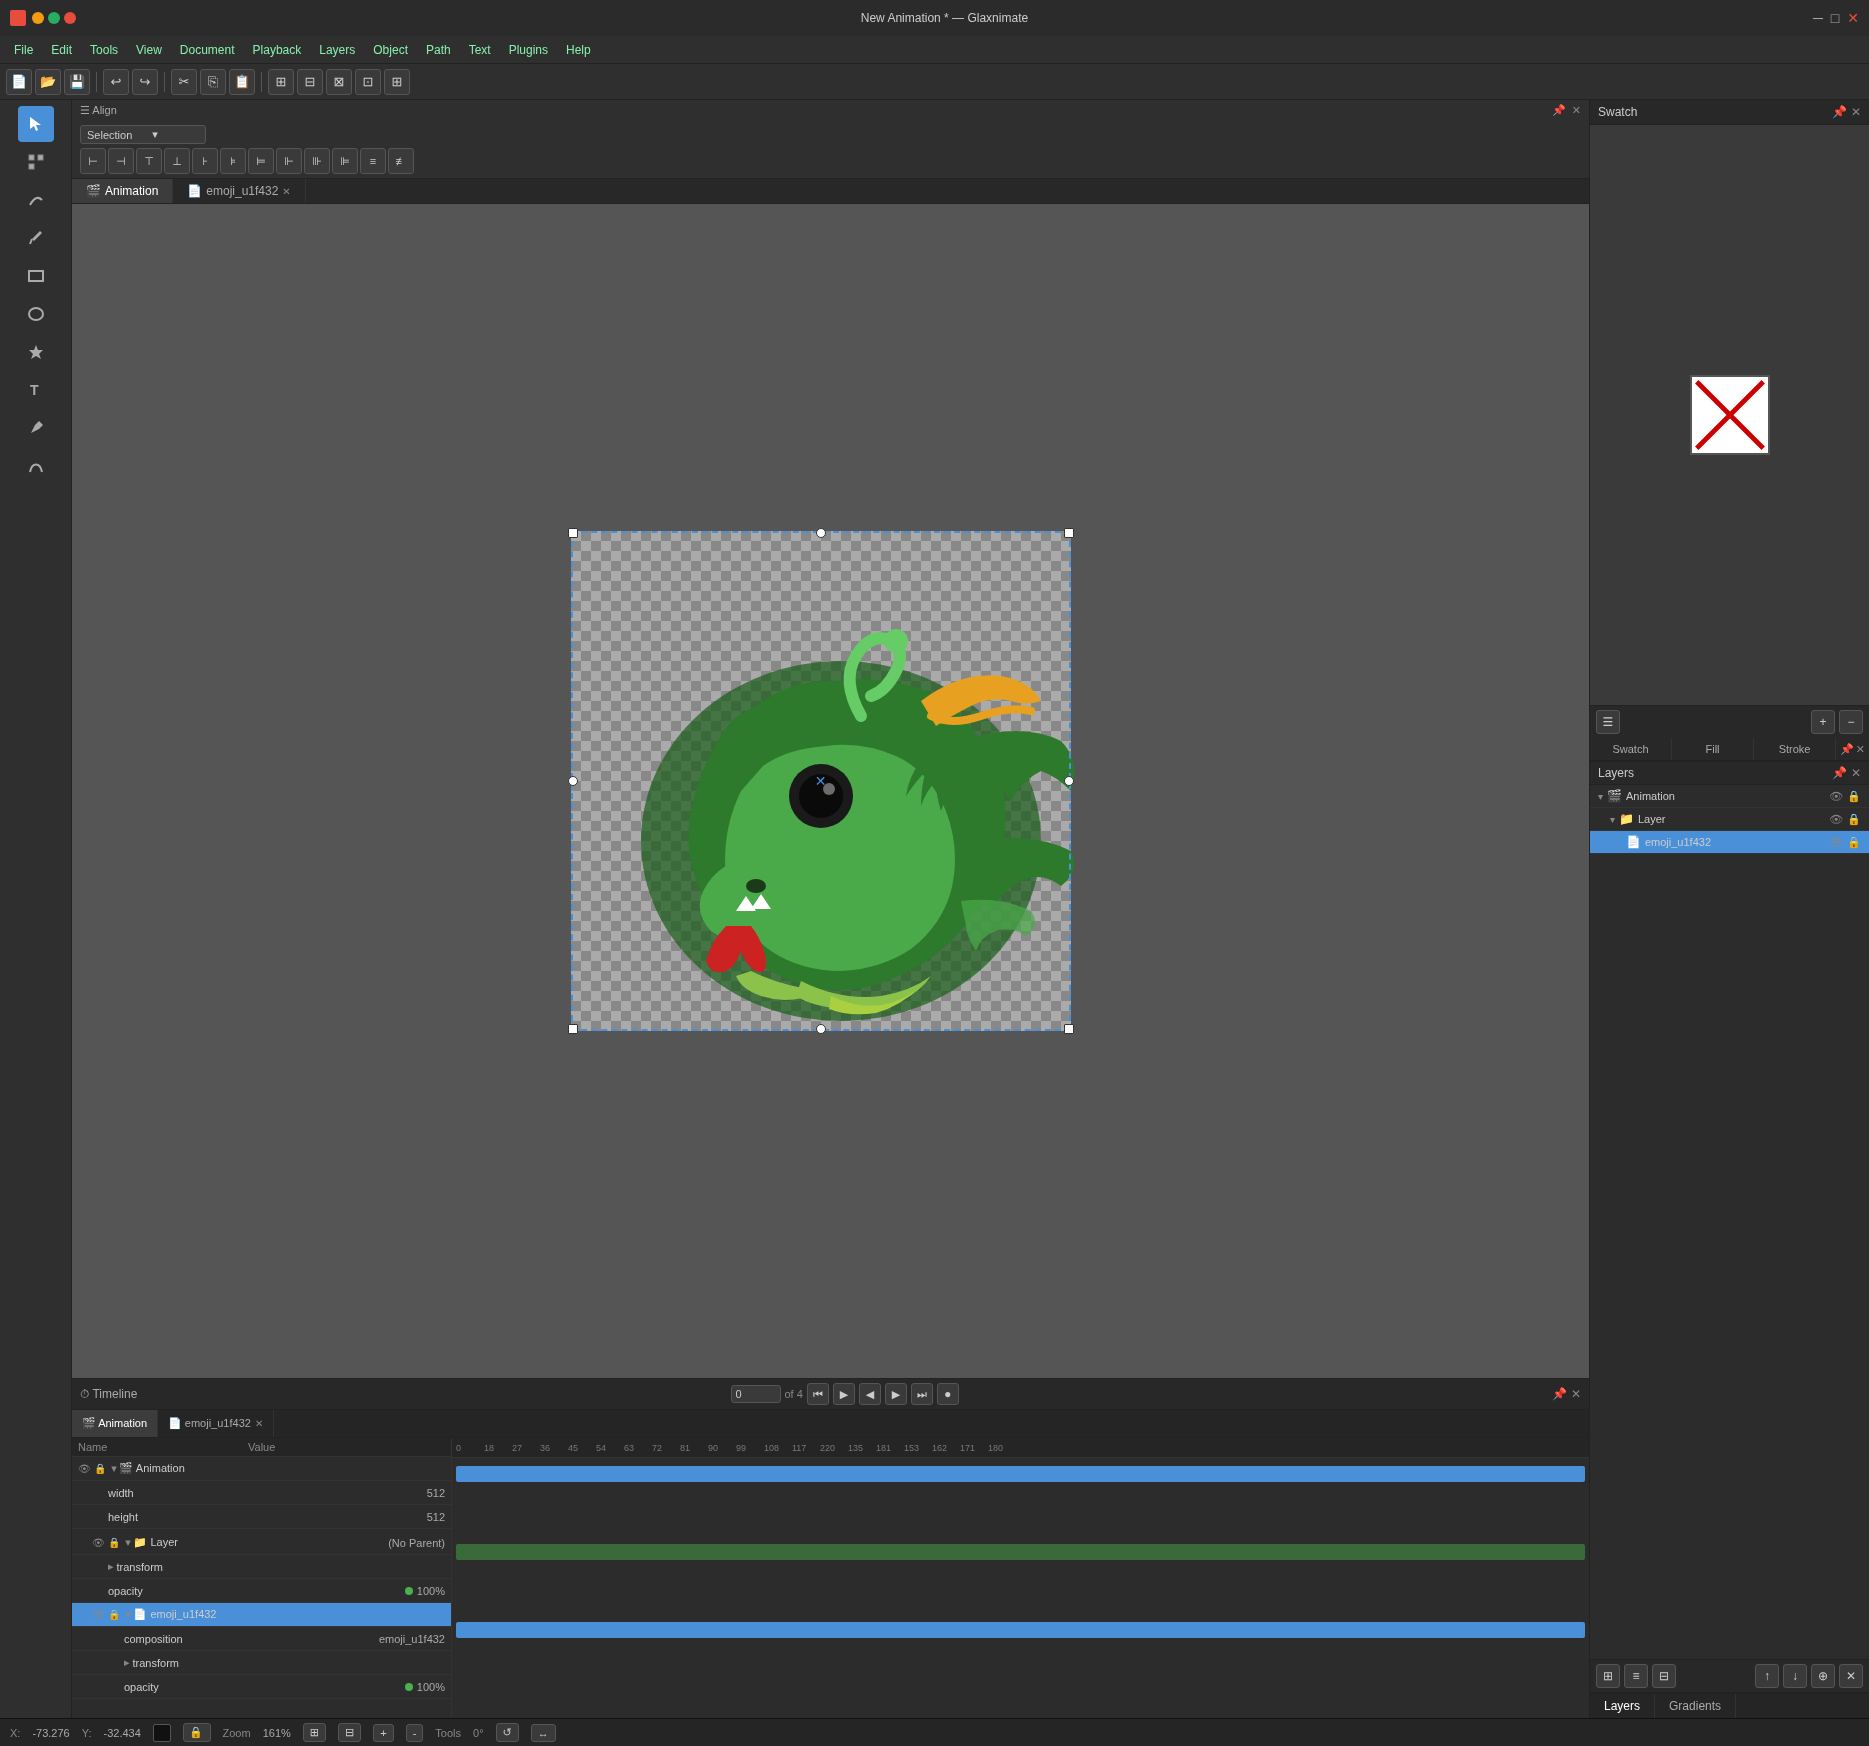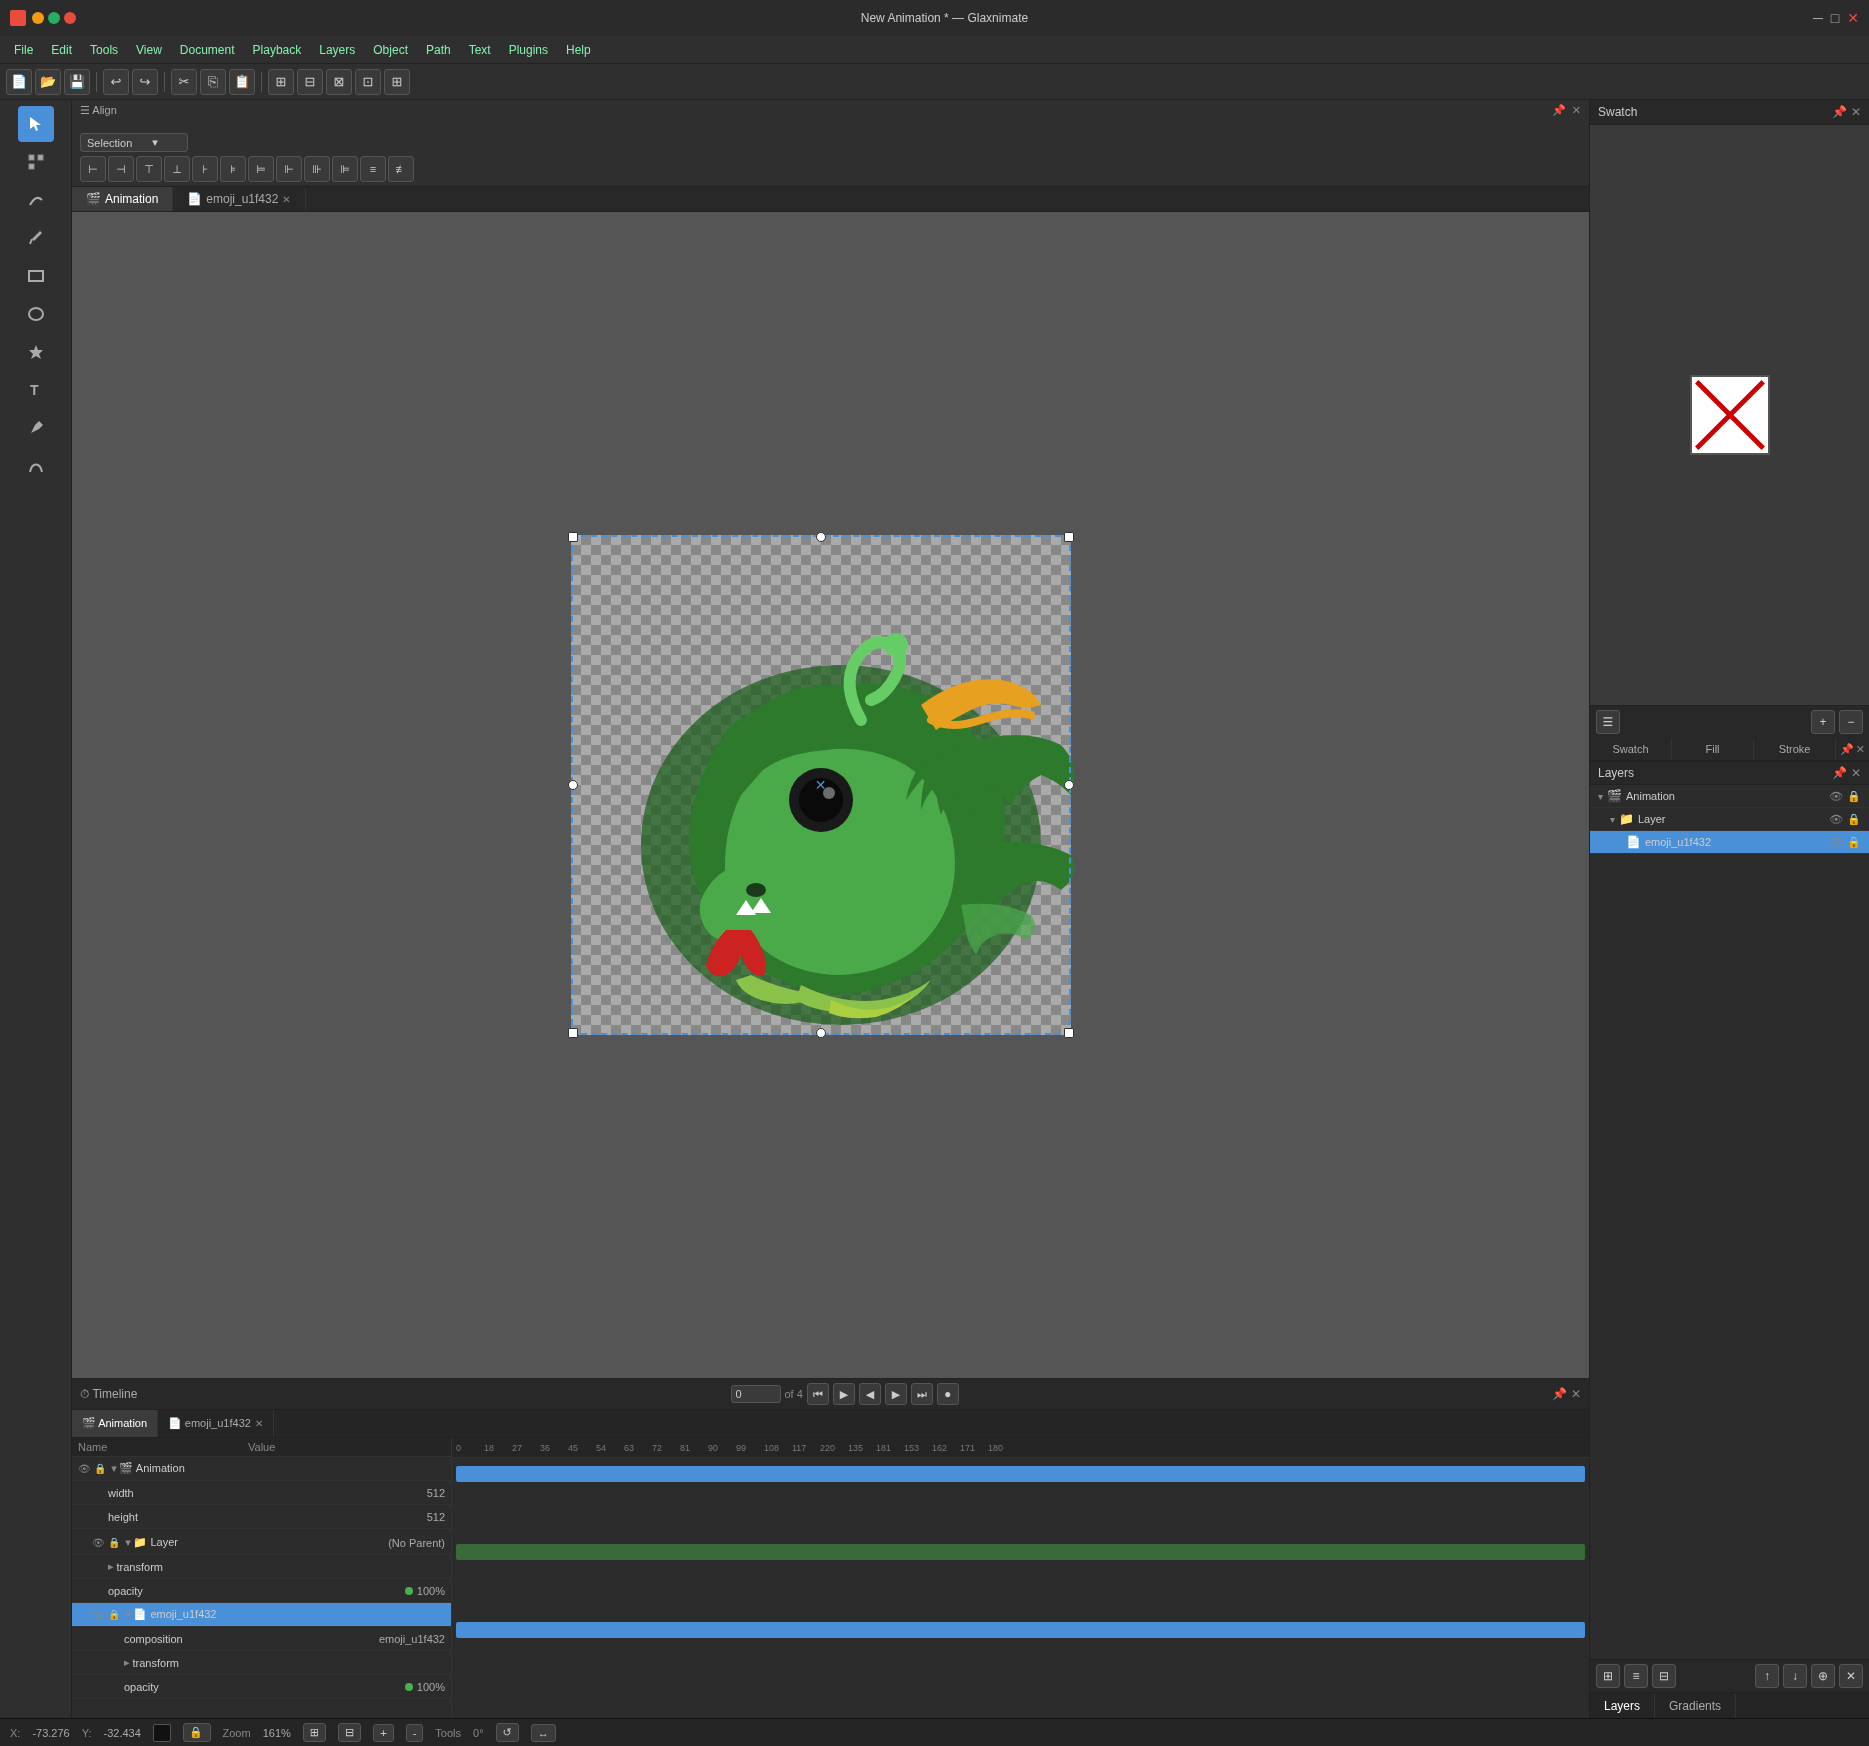--- a/index.html
+++ b/index.html
@@ -120,21 +120,21 @@
     .align-panel {
       background: #2f2f2f;
       border-bottom: 1px solid #222;
       padding: 4px 8px;
       flex-shrink: 0;
     }
     .align-panel-header {
       display: flex;
       align-items: center;
       gap: 6px;
-      margin-bottom: 16px;
+      margin-bottom: 8px;
       font-size: 11px;
       color: #aaa;
     }
     .align-buttons {
       display: flex;
       flex-wrap: wrap;
       gap: 2px;
     }
     .align-btn {
       width: 26px; height: 26px;
@@ -152,21 +152,21 @@
       display: flex;
       align-items: center;
       background: #3a3a3a;
       border: 1px solid #555;
       border-radius: 3px;
       padding: 2px 6px;
       cursor: pointer;
       color: #ccc;
       font-size: 11px;
       gap: 20px;
-      width: 108px;
+      width: 126px;
     }
 
     
     .canvas-tabs {
       display: flex;
       background: #282828;
       border-bottom: 1px solid #222;
       flex-shrink: 0;
     }
     .canvas-tab {

